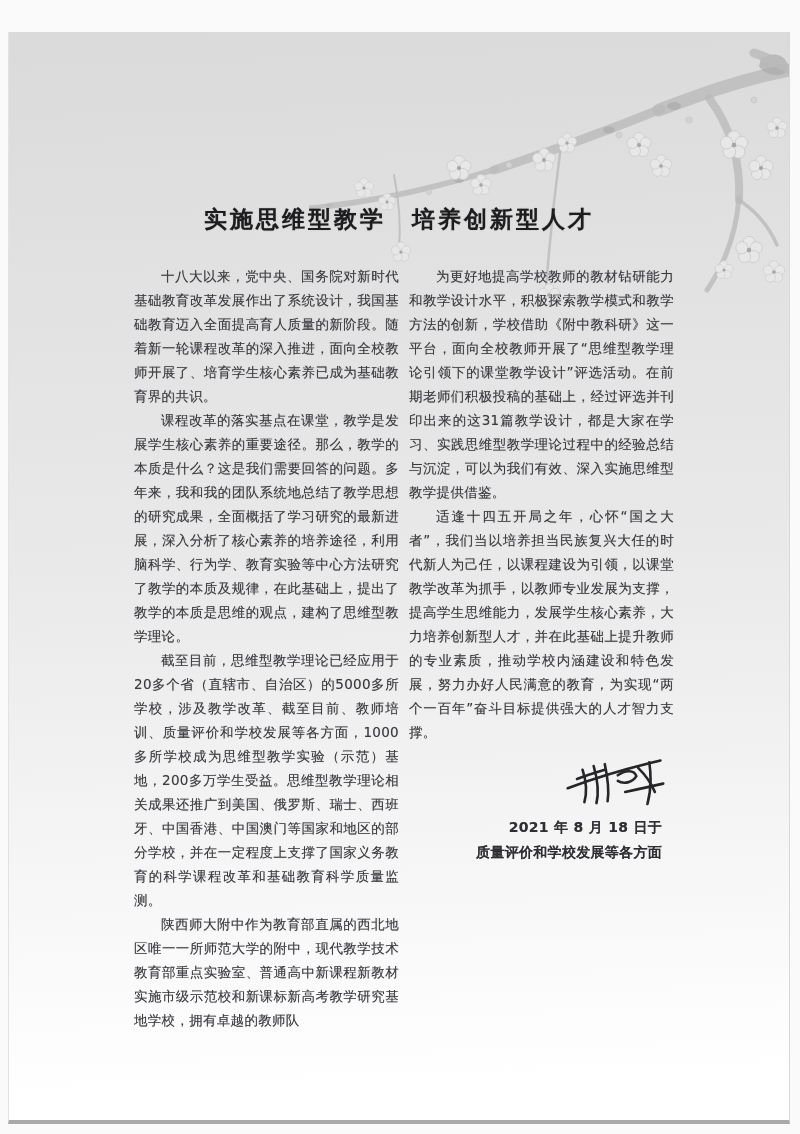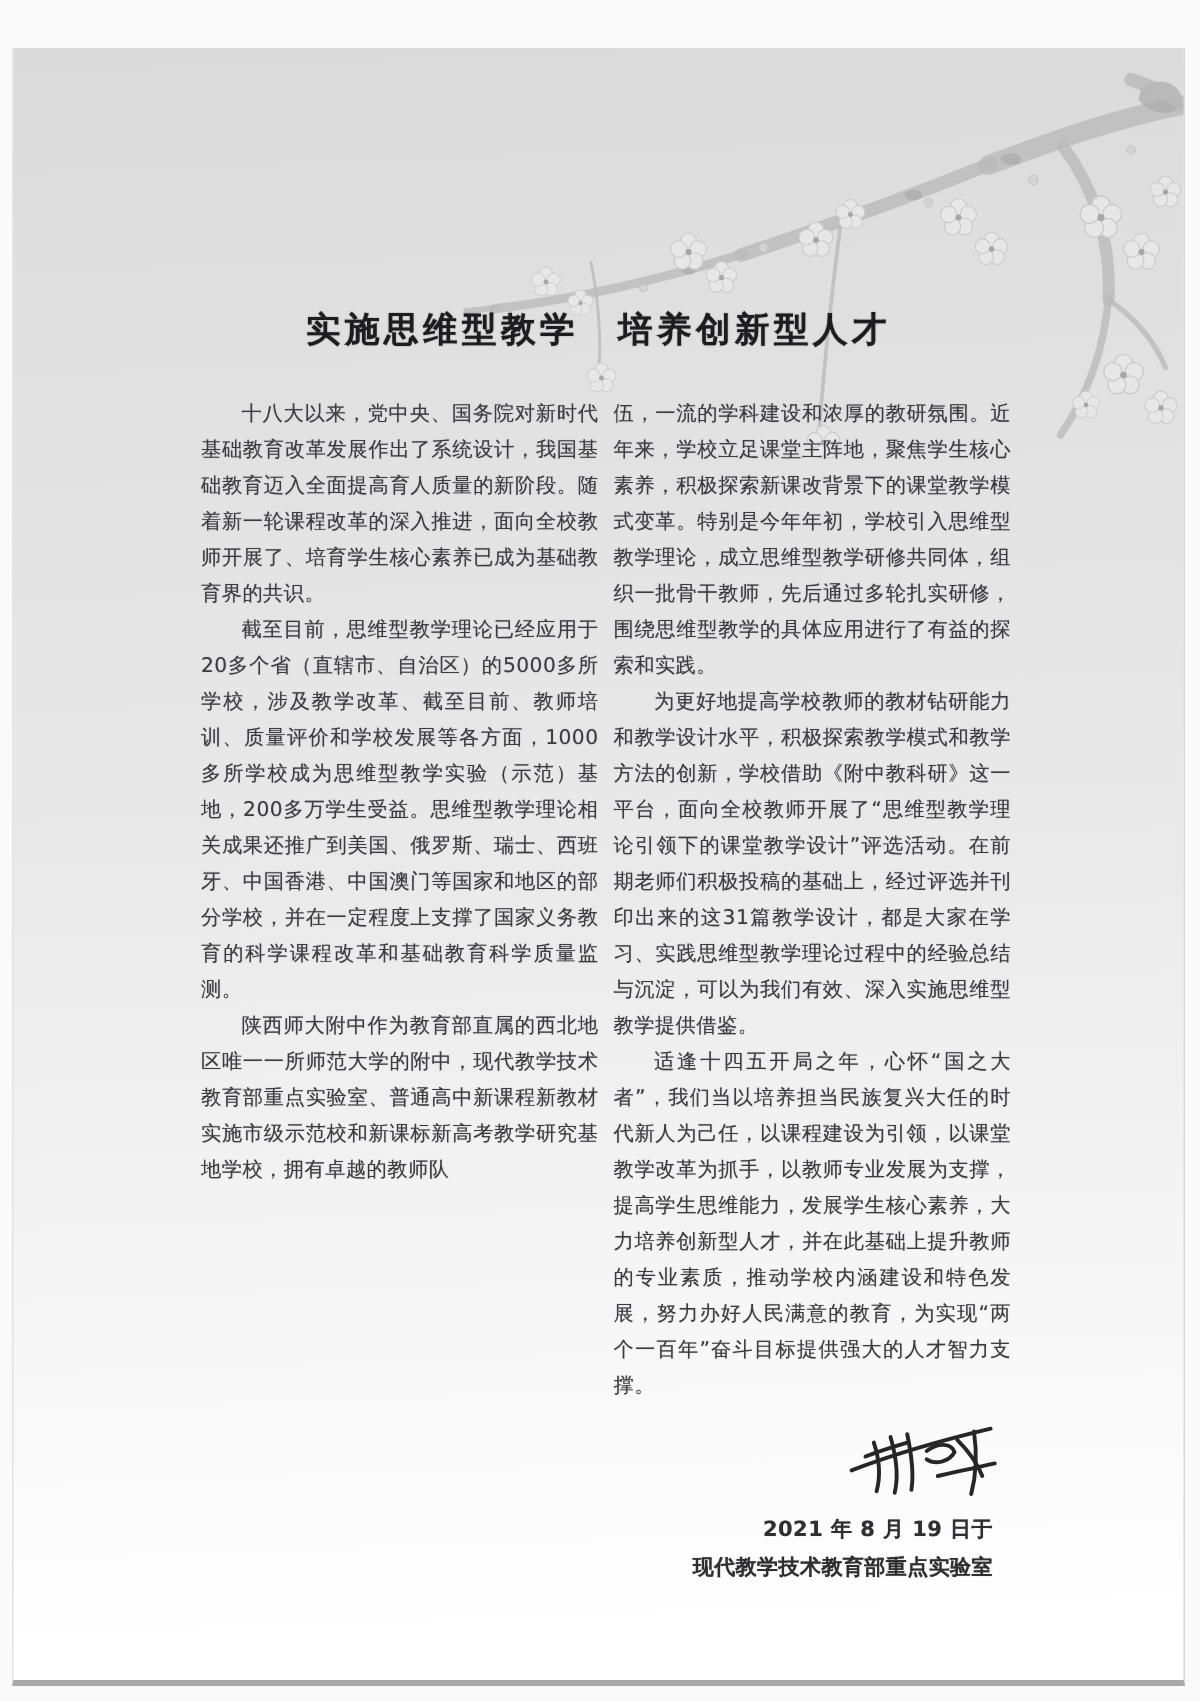--- a/index.html
+++ b/index.html
@@ -114,40 +114,40 @@
     <circle class="bud" cx="380" cy="80" r="3.2"></circle>
     <circle class="bud" cx="445" cy="60" r="3"></circle>
     <circle class="bud" cx="120" cy="152" r="2.6"></circle>
   </svg>
 
   <div class="doc-title">实施思维型教学　培养创新型人才</div>
 
   <div class="columns">
     <div class="col">
       <p class="indent">十八大以来，党中央、国务院对新时代基础教育改革发展作出了系统设计，我国基础教育迈入全面提高育人质量的新阶段。随着新一轮课程改革的深入推进，面向全校教师开展了、培育学生核心素养已成为基础教育界的共识。</p>
+      <p class="indent">课程改革的落实基点在课堂，教学是发展学生核心素养的重要途径。那么，教学的本质是什么？这是我们需要回答的问题。多年来，我和我的团队系统地总结了教学思想的研究成果，全面概括了学习研究的最新进展，深入分析了核心素养的培养途径，利用脑科学、行为学、教育实验等中心方法研究了教学的本质及规律，在此基础上，提出了教学的本质是思维的观点，建构了思维型教学理论。</p>
       <p class="indent">截至目前，思维型教学理论已经应用于20多个省（直辖市、自治区）的5000多所学校，涉及教学改革、截至目前、教师培训、质量评价和学校发展等各方面，1000多所学校成为思维型教学实验（示范）基地，200多万学生受益。思维型教学理论相关成果还推广到美国、俄罗斯、瑞士、西班牙、中国香港、中国澳门等国家和地区的部分学校，并在一定程度上支撑了国家义务教育的科学课程改革和基础教育科学质量监测。</p>
       <p class="indent">陕西师大附中作为教育部直属的西北地区唯一一所师范大学的附中，现代教学技术教育部重点实验室、普通高中新课程新教材实施市级示范校和新课标新高考教学研究基地学校，拥有卓越的教师队</p>
     </div>
     <div class="col">
-      <p>伍，一流的学科建设和浓厚的教研氛围。近年来，学校立足课堂主阵地，聚焦学生核心素养，积极探索新课改背景下的课堂教学模式变革。特别是今年年初，学校引入思维型教学理论，成立思维型教学研修共同体，组织一批骨干教师，先后通过多轮扎实研修，围绕思维型教学的具体应用进行了有益的探索和实践。</p>
       <p class="indent">为更好地提高学校教师的教材钻研能力和教学设计水平，积极探索教学模式和教学方法的创新，学校借助《附中教科研》这一平台，面向全校教师开展了“思维型教学理论引领下的课堂教学设计”评选活动。在前期老师们积极投稿的基础上，经过评选并刊印出来的这31篇教学设计，都是大家在学习、实践思维型教学理论过程中的经验总结与沉淀，可以为我们有效、深入实施思维型教学提供借鉴。</p>
       <p class="indent">适逢十四五开局之年，心怀“国之大者”，我们当以培养担当民族复兴大任的时代新人为己任，以课程建设为引领，以课堂教学改革为抓手，以教师专业发展为支撑，提高学生思维能力，发展学生核心素养，大力培养创新型人才，并在此基础上提升教师的专业素质，推动学校内涵建设和特色发展，努力办好人民满意的教育，为实现“两个一百年”奋斗目标提供强大的人才智力支撑。</p>
 
       <div class="sig-block">
         <svg class="sig-svg" viewBox="0 0 110 60" aria-hidden="true">
           <path d="M 4,40 C 30,30 62,20 104,10"></path>
           <path d="M 20,20 C 24,32 25,44 22,55"></path>
           <path d="M 32,16 C 36,30 38,44 35,56"></path>
           <path d="M 44,14 C 47,28 49,42 47,54"></path>
           <path d="M 14,30 C 24,26 34,23 44,20"></path>
           <path d="M 58,26 C 66,20 76,20 78,27 C 74,34 64,36 58,32"></path>
           <path d="M 80,18 C 88,26 94,34 98,44"></path>
           <path d="M 66,44 C 80,41 94,38 107,35"></path>
           <path d="M 92,12 C 94,26 94,42 90,57"></path>
         </svg>
       </div>
 
-      <div class="dateline">2021 年 8 月 19 日于</div>
-      <div class="placeline">现代教学技术教育部重点实验室</div>
+      <div class="dateline">2021 年 8 月 18 日于</div>
+      <div class="placeline">质量评价和学校发展等各方面</div>
     </div>
   </div>
 
 </div>
 
 </body></html>

